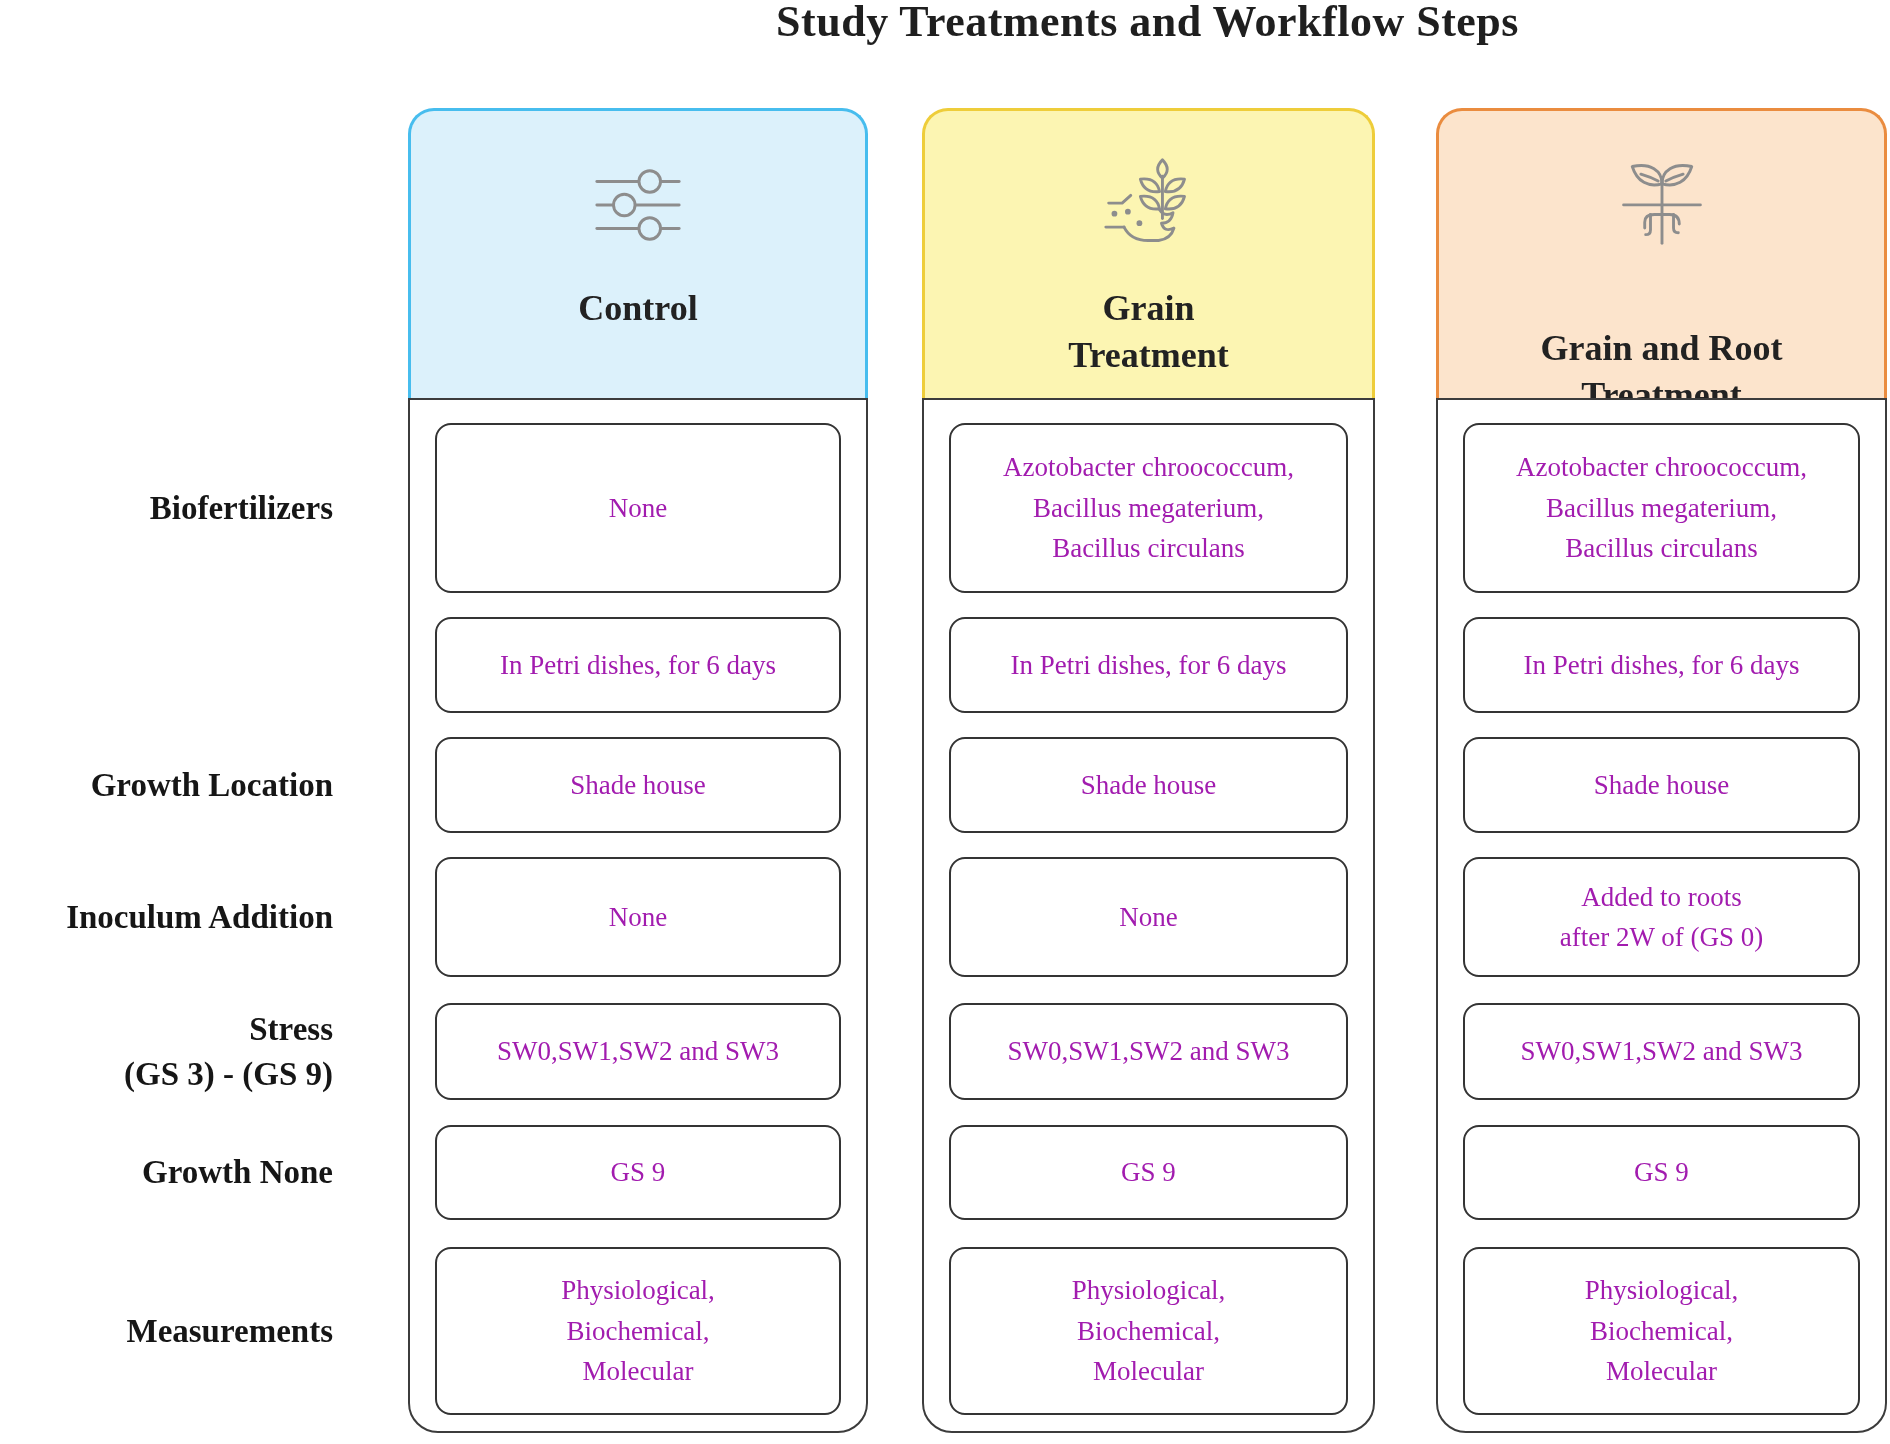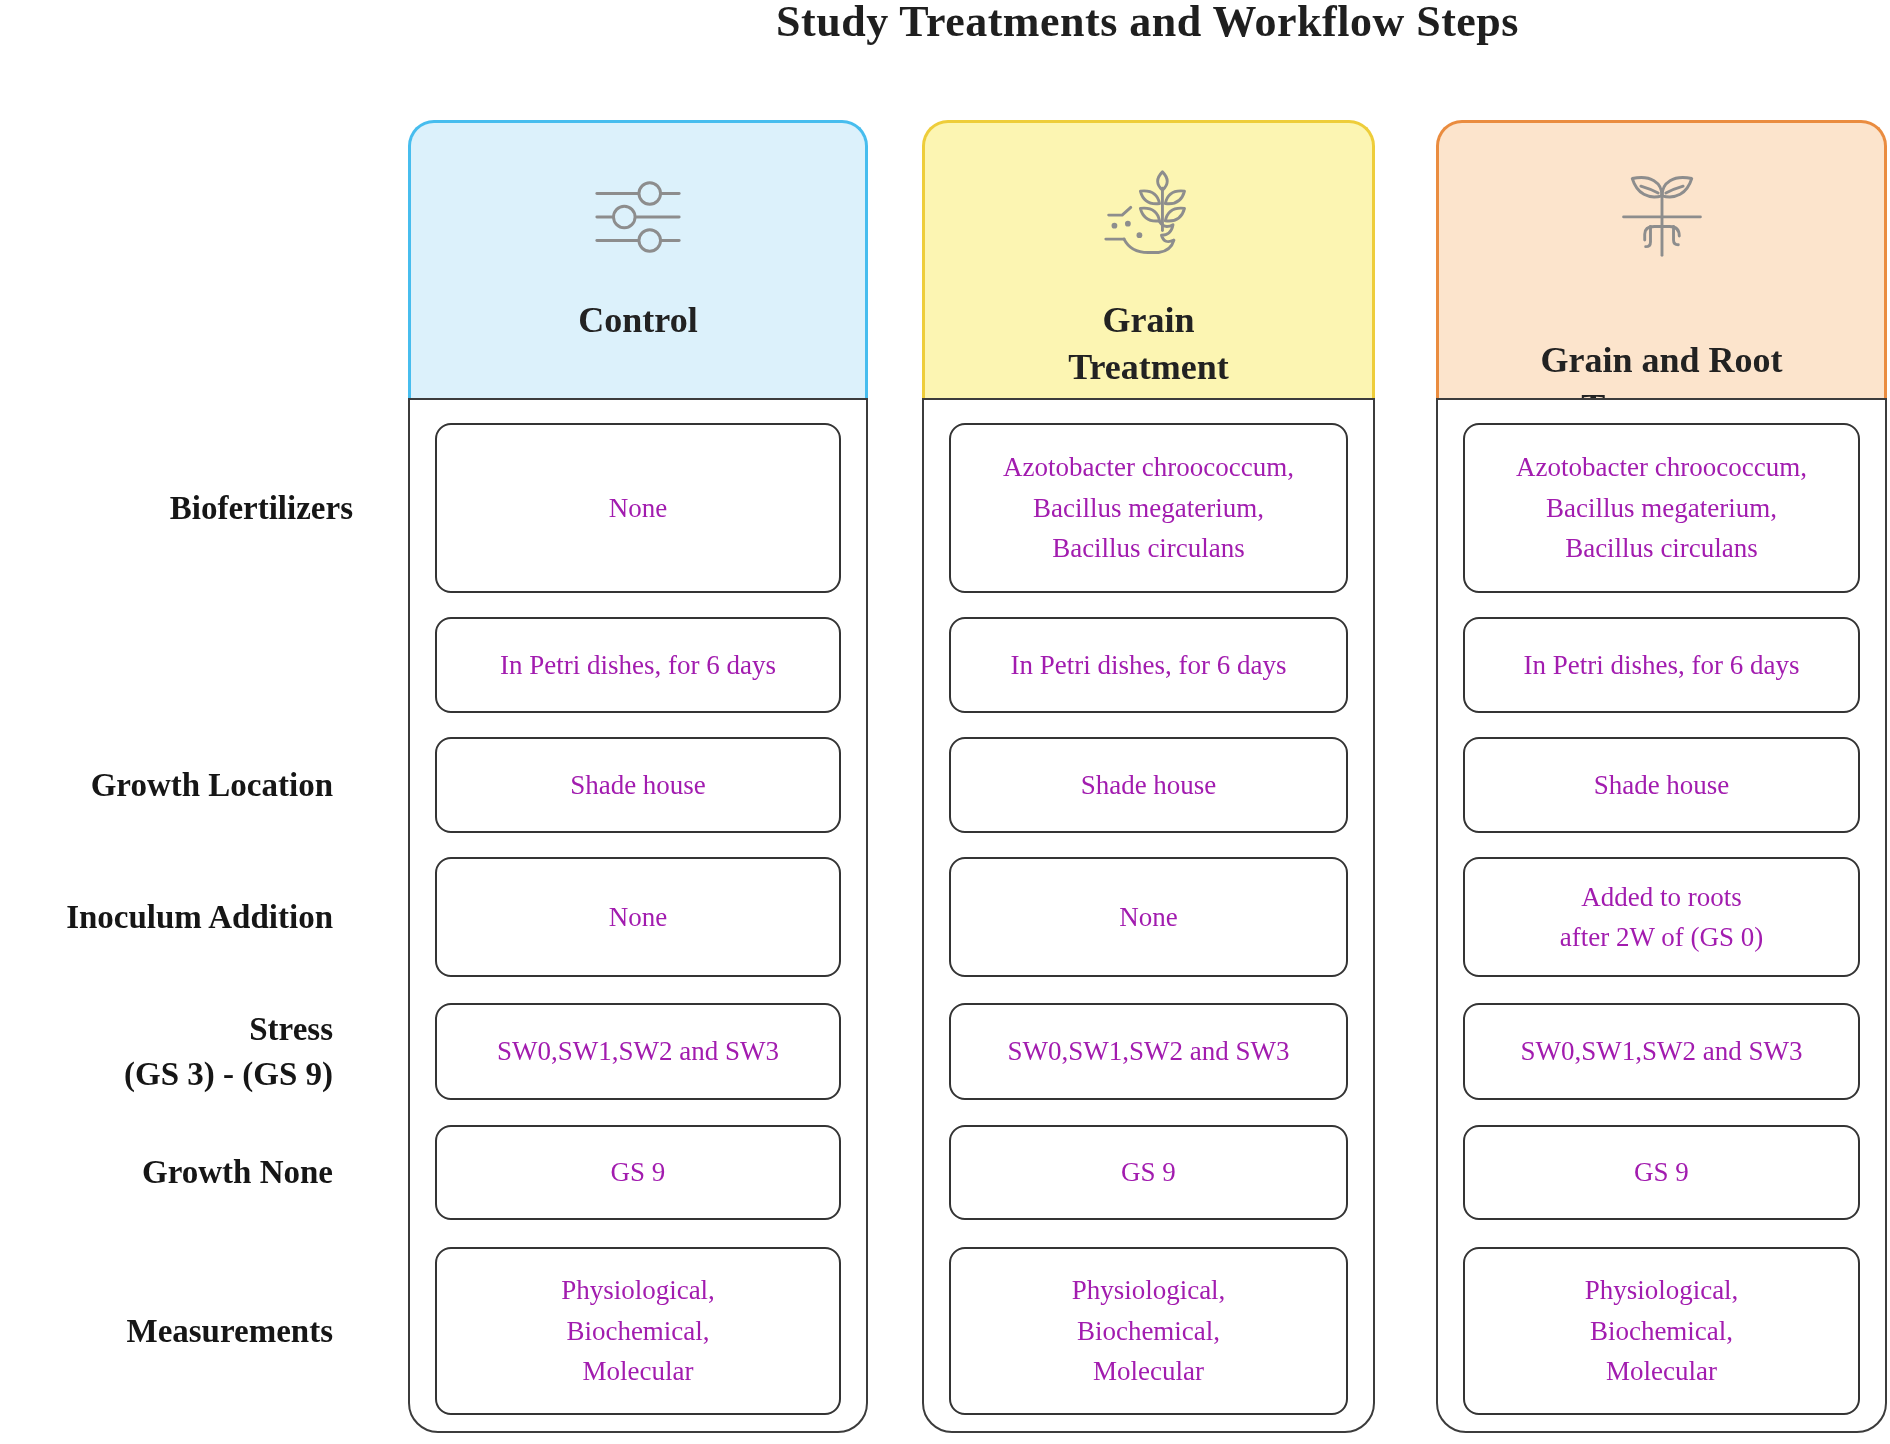--- a/index.html
+++ b/index.html
@@ -18,34 +18,34 @@
     letter-spacing:.5px;
   }
   
   .rowlabel{
     position:absolute;left:0;width:333px;
     display:flex;align-items:center;justify-content:flex-end;
     text-align:right;
     font-size:33px;font-weight:bold;color:#161616;
     line-height:1.35;white-space:pre-line;
   }
-  .r0{top:423px;height:170px;padding-left:20px;}
+  .r0{top:423px;height:170px;}
   .r1{top:617px;height:96px;}
   .r2{top:737px;height:96px;}
   .r3{top:857px;height:120px;}
   .r4{top:1003px;height:97px;}
   .r5{top:1125px;height:95px;}
   .r6{top:1247px;height:168px;}
   
   .col{position:absolute;top:0;height:1444px;}
   .col0{left:408px;width:460px;}
   .col1{left:922px;width:453px;border-radius:21px;}
   .col2{left:1436px;width:451px;}
   .hdr{
-    position:absolute;top:120px;left:0;right:0;height:290px;
+    position:absolute;top:108px;left:0;right:0;height:290px;
     border-radius:26px 26px 0 0;
     border-style:solid;border-width:3px 3px 0 3px;
     box-sizing:border-box;
     display:flex;flex-direction:column;align-items:center;
     padding-top:44px;
   }
   .col0 .hdr{background:#dcf1fb;border-color:#47bdee;}
   .col1 .hdr{background:#fcf5b2;border-color:#eecd3a;}
   .col2 .hdr{background:#fce4cc;border-color:#ea8c3f;gap:44px;}
   .icon{height:100px;display:flex;align-items:center;justify-content:center;}

